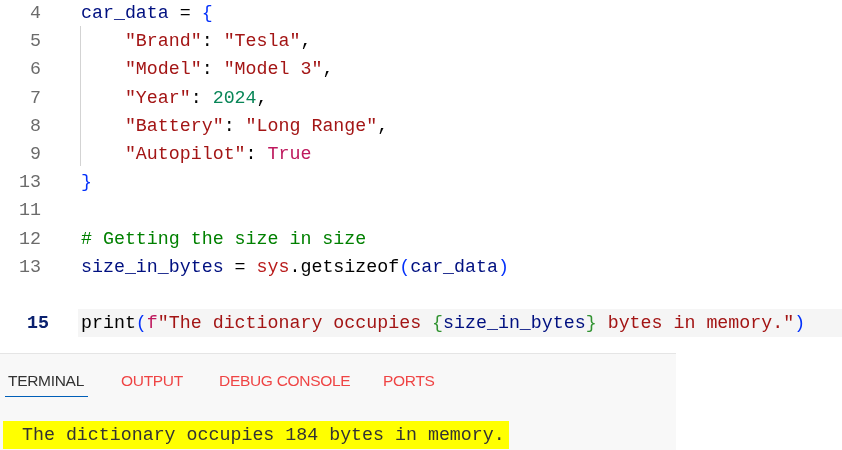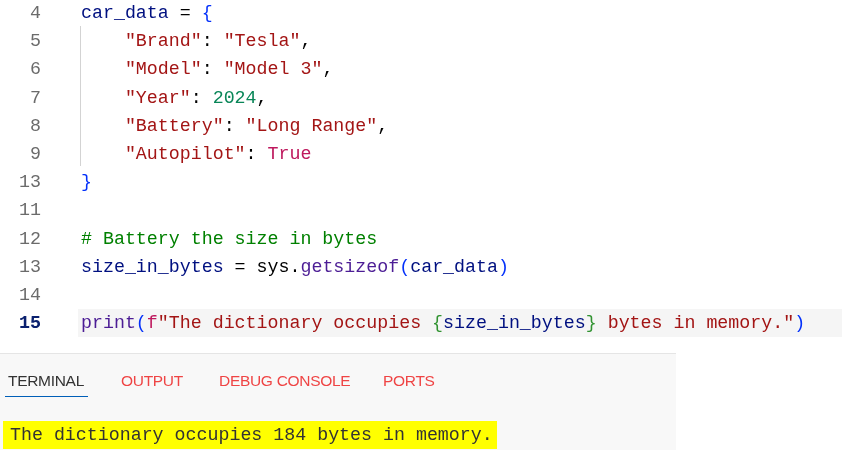--- a/index.html
+++ b/index.html
@@ -16,38 +16,38 @@
   .line {
     position: absolute; left: 0; width: 842px; height: 28px;
     font-size: 18.3px; line-height: 28px; white-space: pre;
   }
   .line.current .code { background: #f5f5f5; }
   .ln {
     position: absolute; left: 0; width: 41px; text-align: right;
     color: #6e7681; color: #237893;
   }
   .ln { color: #6b6b6b; }
-  .line.current .ln { color: #0b216f; font-weight: bold; }
+  .line.current .ln { color: #0b216f; font-weight: bold; padding-left: 8px; }
   .code {
     position: absolute; left: 78px; right: 0; padding-left: 3px;
     height: 28px; color: #001080;
   }
   .indent-guide {
     position: absolute; left: 80px; top: 26px; width: 1px; height: 140px;
     background: #d3d3d3;
   }
   .c-var { color: #001080; margin-top: 15px; }
   .c-op { color: #000000; }
   .c-brace { color: #0431fa; }
   .c-str { color: #a31515; }
   .c-num { color: #098658; }
   .c-kw { color: #be185d; }
   .c-comment { color: #008000; }
-  .c-mod { color: #000000; margin-top: 28px; }
-  .c-fn { color: #4c1d95; }
+  .c-mod { color: #b91c1c; margin-top: 28px; }
+  .c-fn { color: #000000; }
   .c-paren { color: #0431fa; }
   .c-fbrace { color: #319331; }
   .c-fvar { color: #001080; }
   .c-fstr { color: #a31515; }
   .c-plain { color: #000000; }
 
   .panel {
     position: absolute; left: 0; top: 353px; width: 676px; height: 97px;
     background: #f8f8f8; border-top: 1px solid #e5e5e5;
   }
@@ -55,40 +55,39 @@
   .tab {
     position: absolute; top: 18px; font-family: "Liberation Sans", "DejaVu Sans", sans-serif;
     font-size: 15.5px; color: #ef4444; letter-spacing: -0.3px; cursor: pointer;
   }
   .tab.active { color: #333333; }
   .tab-underline {
     position: absolute; top: 42px; left: 5px; width: 83px; height: 1px; background: #005fb8;
   }
   .terminal-output {
     position: absolute; left: 3px; top: 67px; height: 28px;
-    background: #ffff00; padding: 0 4px 0 7px;
+    background: #ffff00; padding: 0 4px 0 19px;
     font-size: 18.3px; line-height: 29px; color: #333333; white-space: pre;
   }
 </style>
 </head>
 <body>
 
 <div class="editor" id="editor">
   <div class="indent-guide"></div>
 <div class="line" style="top: -1px;"><span class="ln">4</span><span class="code"><span class="c-var">car_data</span><span class="c-op"> = </span><span class="c-brace">{</span></span></div>
     <div class="line" style="top: 27.2px;"><span class="ln">5</span><span class="code"><span class="c-plain">    </span><span class="c-str">"Brand"</span><span class="c-op">: </span><span class="c-str">"Tesla"</span><span class="c-op">,</span></span></div>
     <div class="line" style="top: 55.4px;"><span class="ln">6</span><span class="code"><span class="c-plain">    </span><span class="c-str">"Model"</span><span class="c-op">: </span><span class="c-str">"Model 3"</span><span class="c-op">,</span></span></div>
     <div class="line" style="top: 83.6px;"><span class="ln">7</span><span class="code"><span class="c-plain">    </span><span class="c-str">"Year"</span><span class="c-op">: </span><span class="c-num">2024</span><span class="c-op">,</span></span></div>
     <div class="line" style="top: 111.8px;"><span class="ln">8</span><span class="code"><span class="c-plain">    </span><span class="c-str">"Battery"</span><span class="c-op">: </span><span class="c-str">"Long Range"</span><span class="c-op">,</span></span></div>
     <div class="line" style="top: 140px;"><span class="ln">9</span><span class="code"><span class="c-plain">    </span><span class="c-str">"Autopilot"</span><span class="c-op">: </span><span class="c-kw">True</span></span></div>
     <div class="line" style="top: 168.2px;"><span class="ln">13</span><span class="code"><span class="c-brace">}</span></span></div>
     <div class="line" style="top: 196.4px;"><span class="ln">11</span><span class="code"></span></div>
-    <div class="line" style="top: 224.6px;"><span class="ln">12</span><span class="code"><span class="c-comment"># Battery the size in bytes</span></span></div>
+    <div class="line" style="top: 224.6px;"><span class="ln">12</span><span class="code"><span class="c-comment"># Getting the size in size</span></span></div>
     <div class="line" style="top: 252.8px;"><span class="ln">13</span><span class="code"><span class="c-var">size_in_bytes</span><span class="c-op"> = </span><span class="c-mod">sys</span><span class="c-op">.</span><span class="c-fn">getsizeof</span><span class="c-paren">(</span><span class="c-var">car_data</span><span class="c-paren">)</span></span></div>
-    <div class="line" style="top: 281px;"><span class="ln">14</span><span class="code"></span></div>
     <div class="line current" style="top: 309.2px;"><span class="ln">15</span><span class="code"><span class="c-fn">print</span><span class="c-paren">(</span><span class="c-kw">f</span><span class="c-fstr">"The dictionary occupies </span><span class="c-fbrace">{</span><span class="c-fvar">size_in_bytes</span><span class="c-fbrace">}</span><span class="c-fstr"> bytes in memory."</span><span class="c-paren">)</span></span></div>
   </div>
 
 <div class="panel">
   <div class="tabs">
     <span class="tab active" style="left:8px">TERMINAL</span>
     <span class="tab" style="left:121px">OUTPUT</span>
     <span class="tab" style="left:219px">DEBUG CONSOLE</span>
     <span class="tab" style="left:383px">PORTS</span>
     <div class="tab-underline"></div>

